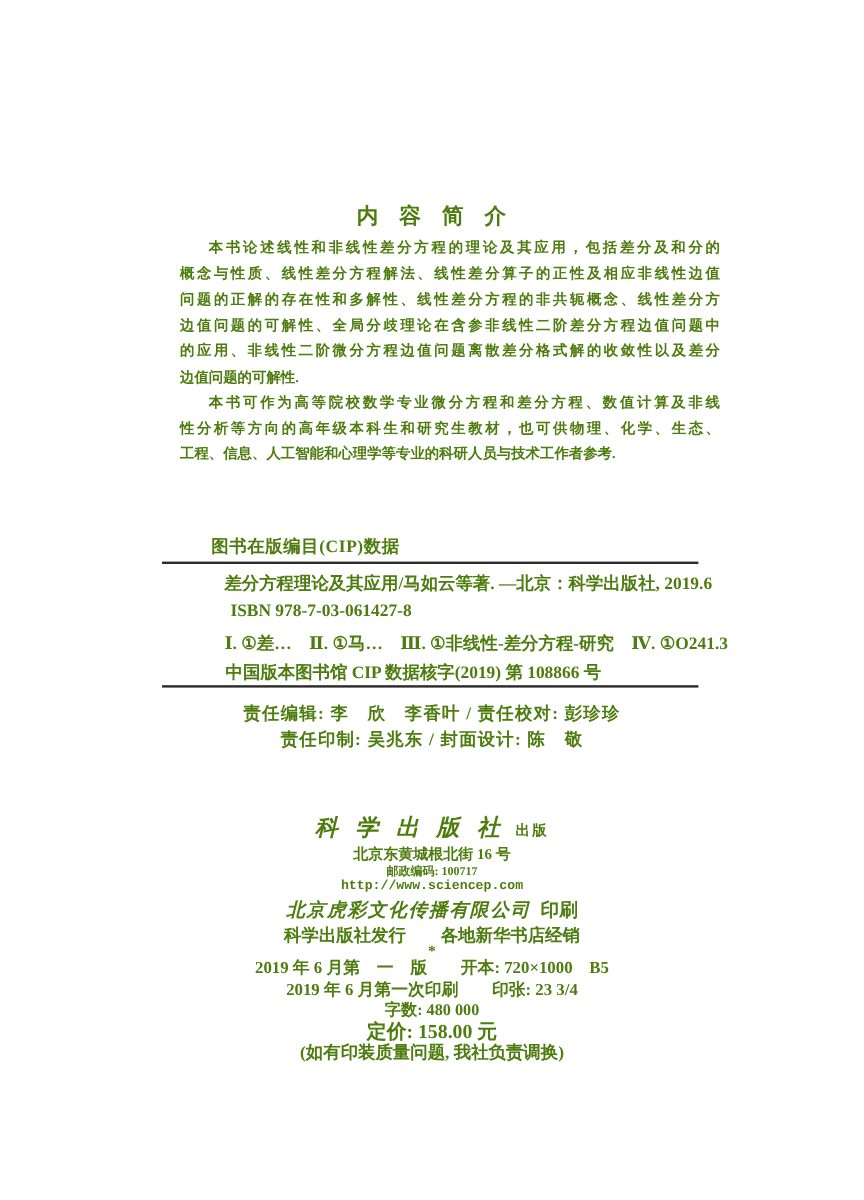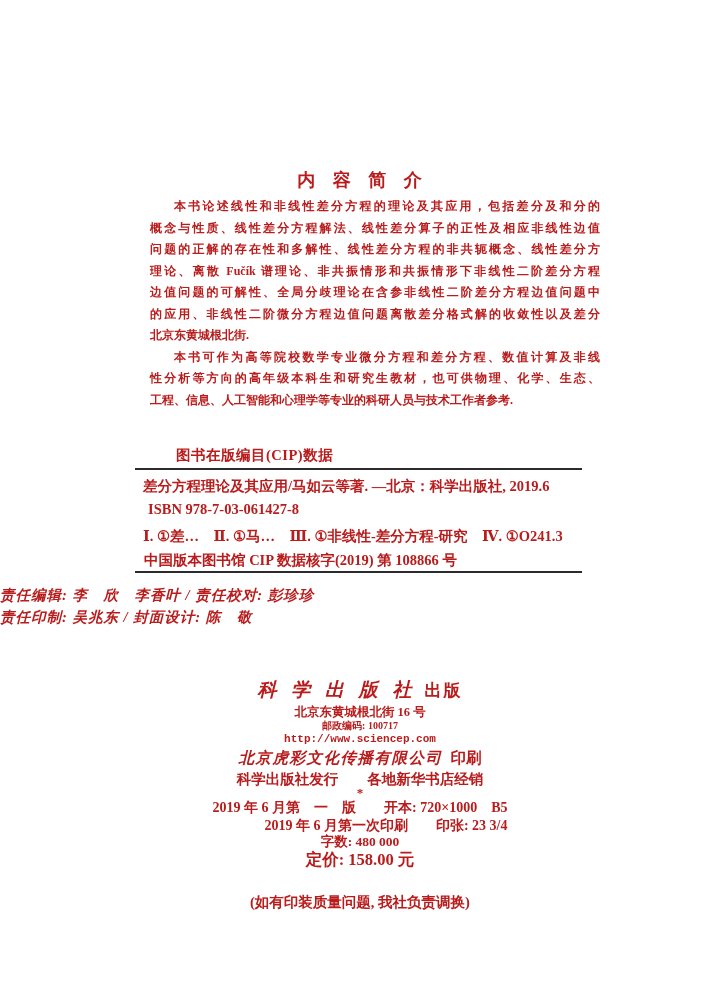--- a/index.html
+++ b/index.html
@@ -1,83 +1,82 @@
 <!DOCTYPE html>
 <html><head>
 <meta charset="utf-8">
 <style>
   html,body { margin:0; padding:0; background:#fff; }
   .page {
     position:relative; width:720px; height:1000px; margin:0 auto;
-    background:#ffffff; color:#b91c1c; overflow:hidden;
+    background:#ffffff; color:#4d7c0f; overflow:hidden;
     font-family:"Liberation Serif","DejaVu Serif",serif;
     font-weight:bold;
   }
   
   .intro-title {
     position:absolute; top:168px; left:0; right:0;
     text-align:center; font-size:18px; word-spacing:11px; letter-spacing:1px;
   }
   .intro {
     position:absolute; top:196px; left:150px; width:450px;
     font-size:12px; line-height:21.5px;
   }
   .line { text-align:justify; text-align-last:justify; text-justify:inter-ideograph; }
   .line.par-start { text-indent:2em; }
   .line.par-end { text-align-last:left; }
   
   .cip-rule { position:absolute; left:135px; width:447px; border-top:2px solid #2b2b2b; height:0; }
   .rule-top { top:468px; }
   .rule-bottom { top:571px; }
   .cip-heading { position:absolute; left:145px; top:446px; font-size:14.5px; letter-spacing:0.5px;padding-left:31px; }
-  .cip-line { position:absolute; font-size:14.5px; white-space:nowrap; }
+  .cip-line { position:absolute; font-size:14.5px; white-space:nowrap;margin-left:44px; }
   .cip-l1 { left:143px; top:477px; }
   .cip-l2 { left:148px; top:501px; }
   .cip-l3 { left:143px; top:527px; }
   .cip-l4 { left:144px; top:551px; }
   
   .credits {
-    position:absolute; top:585px; left:0; right:0; 
-    font-style:italic; font-size:14.5px; line-height:21.5px; letter-spacing:1px;
+    position:absolute; top:585px; left:0; right:0; text-align:center;
+    font-size:14.5px; line-height:21.5px; letter-spacing:1px;
   }
   
   .centered { position:absolute; left:0; right:0; text-align:center; white-space:nowrap; }
   .brand-line { top:677px; }
   .brand-script { font-size:19px; font-style:italic; letter-spacing:5px; }
-  .brand-suffix { font-size:17px; margin-left:8px; letter-spacing:2px; }
+  .brand-suffix { font-size:12px; margin-left:8px; letter-spacing:2px; }
   .addr { top:704px; font-size:12.5px; }
   .post { top:719px; font-size:10px; }
   .url  { top:733px; font-size:11px; font-family:"Liberation Mono","DejaVu Sans Mono",monospace; }
   .printer-line { top:748px; }
   .printer-script { font-size:15.5px; font-style:italic; letter-spacing:1.5px; }
   .printer-suffix { font-size:15.5px; margin-left:8px; }
   .dist { top:770px; font-size:14.5px; }
   .star { top:785px; font-size:13px; }
   
   .printrun { top:799px; }
-  .printrun-inner { display:inline-block; text-align:right; font-size:14px; line-height:17.5px; }
+  .printrun-inner { display:inline-block; text-align:center; font-size:14px; line-height:17.5px; }
   .words { top:833px; font-size:13.5px; }
   .price { top:849px; font-size:16.5px; }
-  .note  { top:893px; font-size:14.5px; }
+  .note  { top:868px; font-size:14.5px; }
 </style>
 </head>
 <body>
 
 <div class="page">
 
   <div class="intro-title">内 容 简 介</div>
 
   <div class="intro">
     <div class="line par-start">本书论述线性和非线性差分方程的理论及其应用，包括差分及和分的</div>
     <div class="line">概念与性质、线性差分方程解法、线性差分算子的正性及相应非线性边值</div>
     <div class="line">问题的正解的存在性和多解性、线性差分方程的非共轭概念、线性差分方</div>
-    <div class="line">理论、离散 Fučík 谱理论、非共振情形和共振情形下非线性二阶差分方程</div>
     <div class="line">边值问题的可解性、全局分歧理论在含参非线性二阶差分方程边值问题中</div>
     <div class="line">的应用、非线性二阶微分方程边值问题离散差分格式解的收敛性以及差分</div>
-    <div class="line par-end">北京东黄城根北街.</div>
+    <div class="line par-end">边值问题的可解性.</div>
     <div class="line par-start">本书可作为高等院校数学专业微分方程和差分方程、数值计算及非线</div>
     <div class="line">性分析等方向的高年级本科生和研究生教材，也可供物理、化学、生态、</div>
     <div class="line par-end">工程、信息、人工智能和心理学等专业的科研人员与技术工作者参考.</div>
   </div>
 
   <div class="cip-heading">图书在版编目(CIP)数据</div>
   <div class="cip-rule rule-top"></div>
   <div class="cip-line cip-l1">差分方程理论及其应用/马如云等著. —北京：科学出版社, 2019.6</div>
   <div class="cip-line cip-l2">ISBN 978-7-03-061427-8</div>
   <div class="cip-line cip-l3">Ⅰ. ①差…　Ⅱ. ①马…　Ⅲ. ①非线性-差分方程-研究　Ⅳ. ①O241.3</div>

